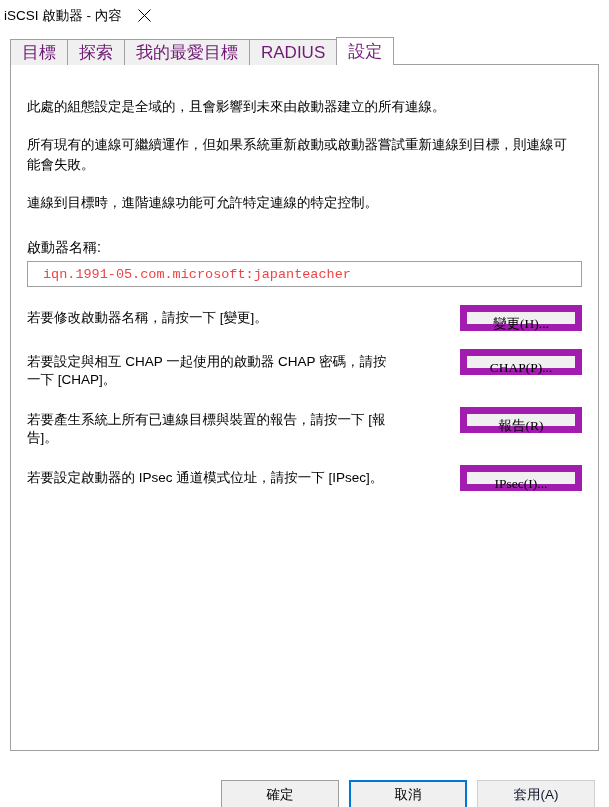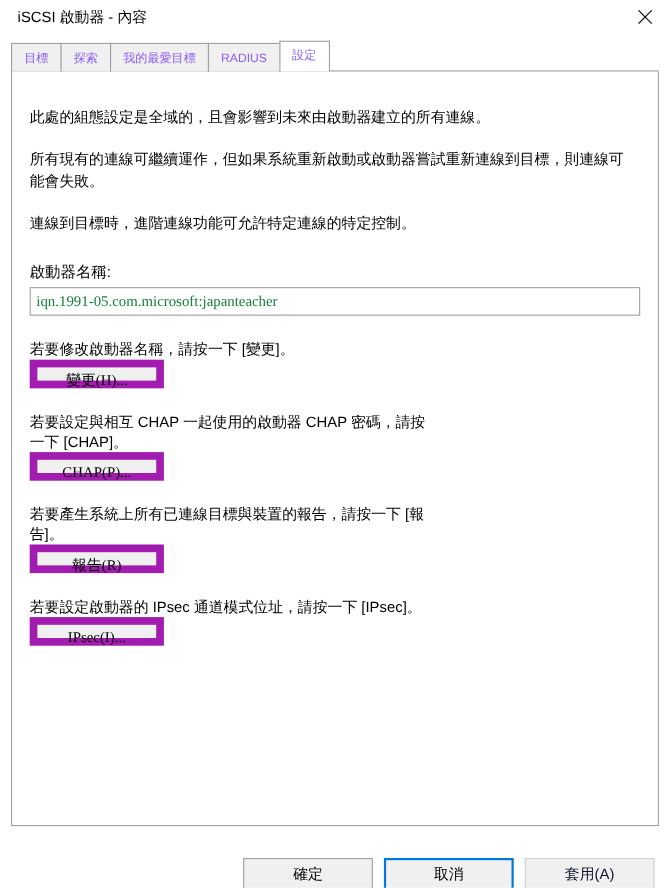--- a/index.html
+++ b/index.html
@@ -23,23 +23,22 @@
     background: #ffffff;
     display: flex;
     flex-direction: column;
   }
   
   .titlebar {
     height: 31px;
     flex: 0 0 31px;
     display: flex;
     align-items: center;
-    justify-content: space-between;
-    background: #ffffff;
-    padding-left: 16px;
+    background: #ffffff;
+    padding-left: 4px;
   }
   .titlebar-text {
     font-size: 13.5px;
     color: #000000;
     line-height: 1;
   }
   .close-btn {
     width: 46px;
     height: 31px;
     display: flex;
@@ -56,29 +55,29 @@
     height: 28px;
     display: flex;
     align-items: flex-end;
     border-bottom: 1px solid #a0a0a0;
     box-sizing: border-box;
   }
   .tab {
     height: 26px;
     line-height: 26px;
     padding: 0 11px;
-    font-size: 11px;
+    font-size: 17px;
     border: 1px solid #a0a0a0;
     border-bottom: none;
     background: #f0f0f0;
     margin-right: -1px;
     position: relative;
     top: 1px;
     box-sizing: border-box;
-    color: #8b5cf6;
+    color: #701a75;
     white-space: nowrap;
   }
   .tab.selected {
     background: #ffffff;
     height: 28px;
     line-height: 27px;
     top: 1px;
     z-index: 2;
     font-weight: normal;
   }
@@ -105,33 +104,32 @@
   .field-label {
     font-size: 14px;
     margin: 26px 0 4px 0;
   }
   .textbox {
     width: 100%;
     box-sizing: border-box;
     height: 26px;
     border: 1px solid #a0a0a0;
     background: #ffffff;
-    font-family: Liberation Serif, serif;
-    font-size: 13.5px;
-    padding: 2px 5px;
-    color: #15803d;
+    font-family: Liberation Mono, monospace;
+    font-size: 13.5px;
+    padding: 2px 15px;
+    color: #ef4444;
     outline: none;
   }
 
   .row {
     display: flex;
     align-items: flex-start;
     justify-content: space-between;
     margin-top: 18px;
-    flex-direction: column;
   }
   .row-text {
     font-size: 13.5px;
     line-height: 18px;
     max-width: 370px;
     padding-top: 4px;
   }
   .btn {
     flex: 0 0 auto;
     width: 122px;

